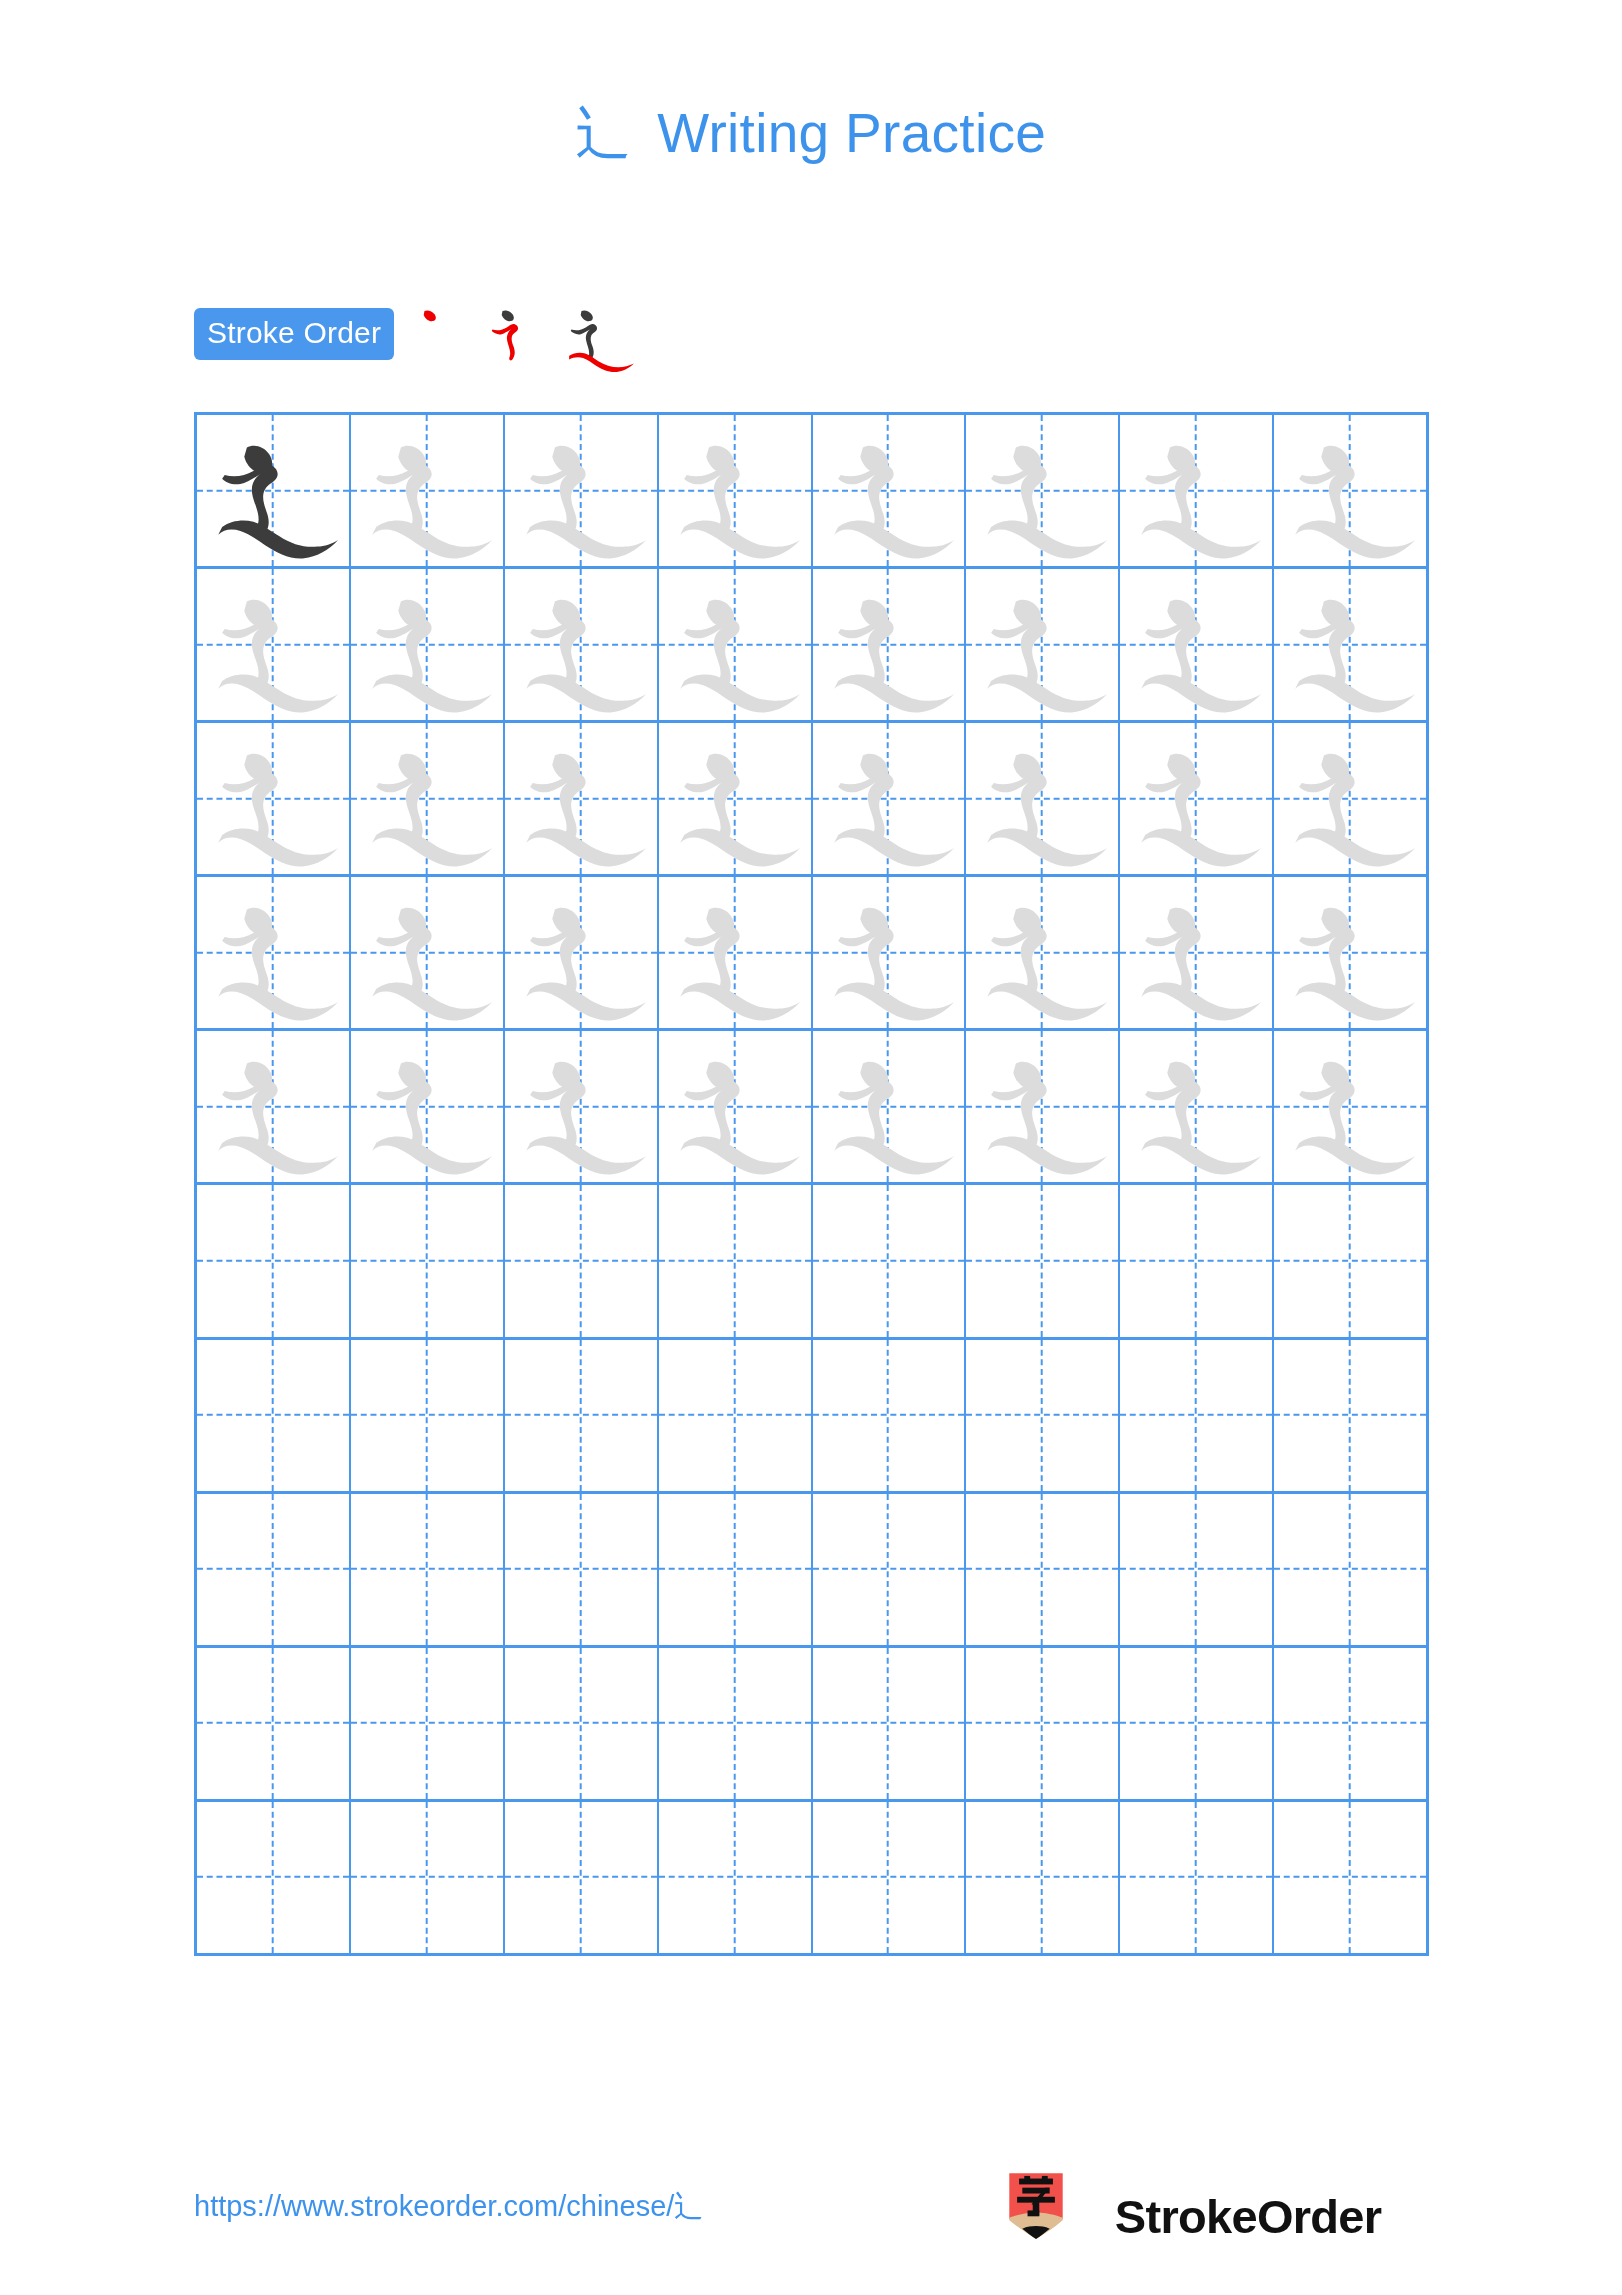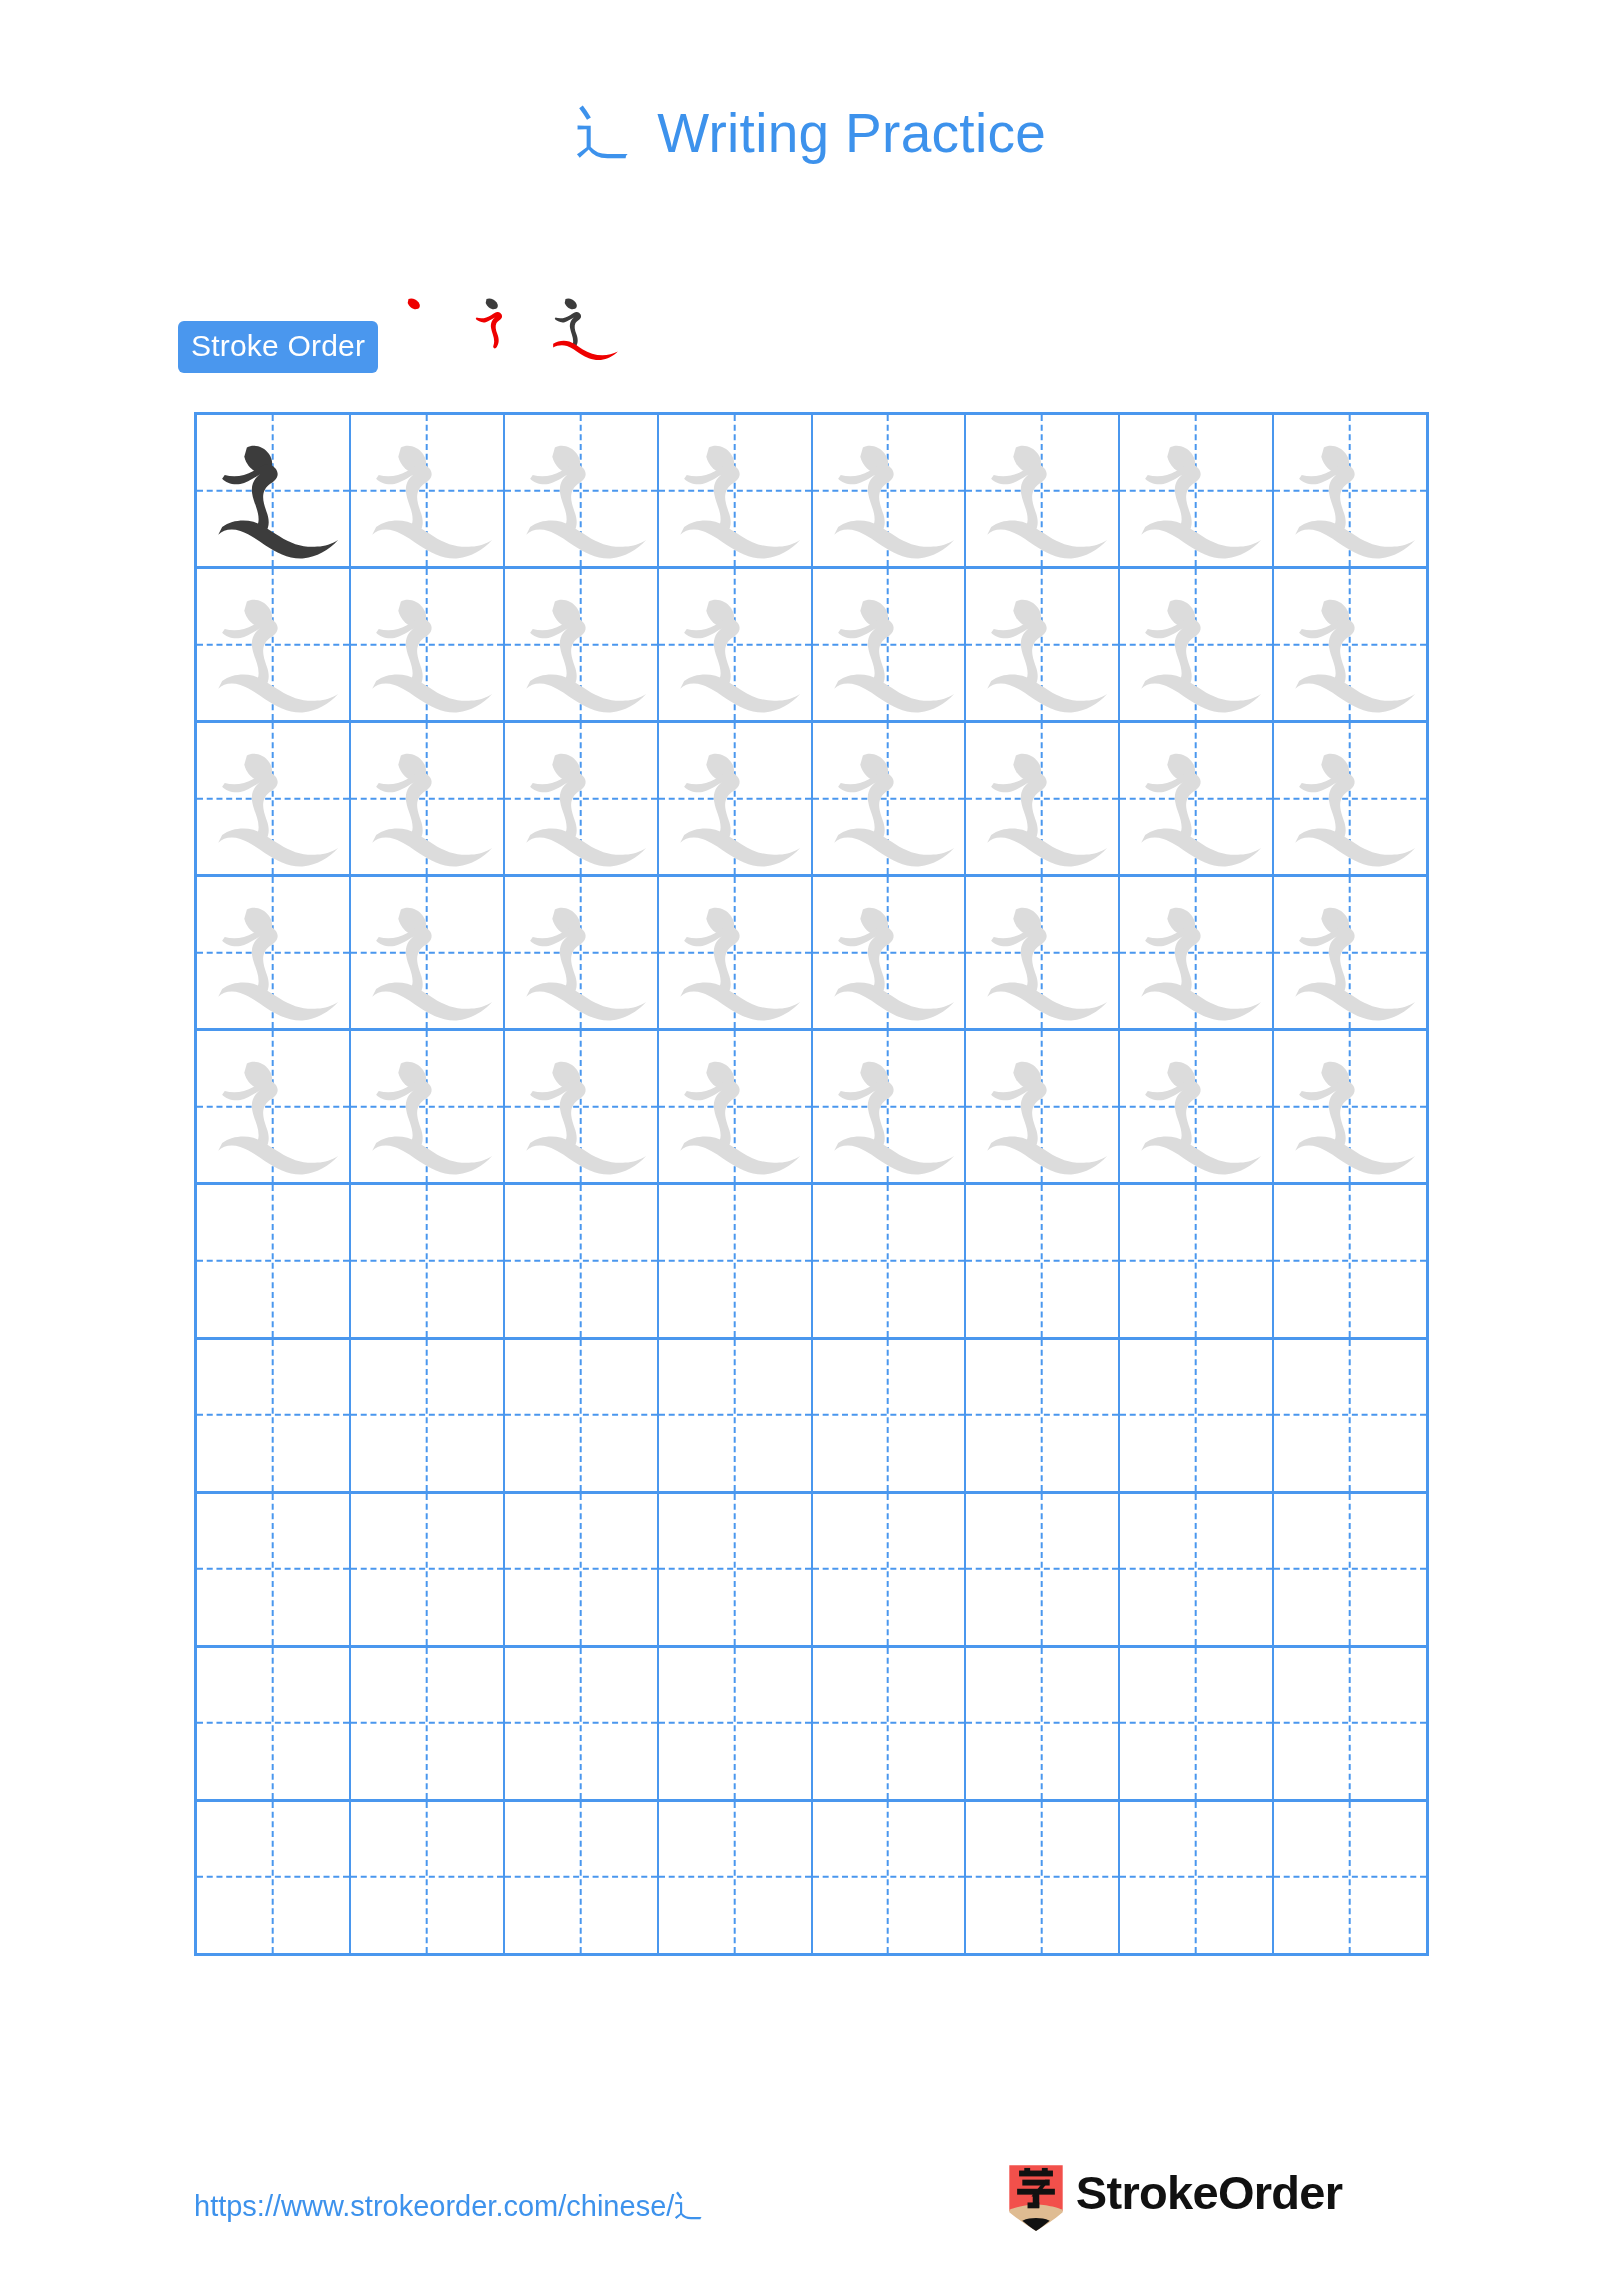--- a/index.html
+++ b/index.html
@@ -31,25 +31,25 @@
   #page-title .title-char {
     font-size: 55px;
     display: inline-block;
     vertical-align: baseline;
     margin-right: 10.5px;
   }
 
   
   #stroke-order-row {
     position: absolute;
-    left: 178px;
+    left: 194px;
     top: 308px;
     height: 65px;
     display: flex;
-    align-items: flex-end;
+    align-items: flex-start;
   }
   #stroke-order-badge {
     background: #4A97EE;
     color: #ffffff;
     font-size: 30px;
     line-height: 1;
     padding: 9.8px 13px 12.4px 13px;
     border-radius: 5.9px;
     white-space: nowrap;
     letter-spacing: 0.2px;
@@ -128,22 +128,23 @@
     font-size: 29px;
     color: #3D92EC;
     white-space: nowrap;
     text-decoration: none;
   }
   #footer-brand {
     position: absolute;
     left: 1008px;
     top: 2165px;
     display: flex;
-    align-items: flex-start;
+    align-items: flex-end;
     height: 79px;
+    gap: 39px;
   }
   #brand-logo-icon {
     width: 56px;
     height: 71px;
     margin-right: 11.8px;
     flex: none;
   }
   #brand-logo-icon svg { display: block; }
   #brand-name {
     font-size: 47px;

